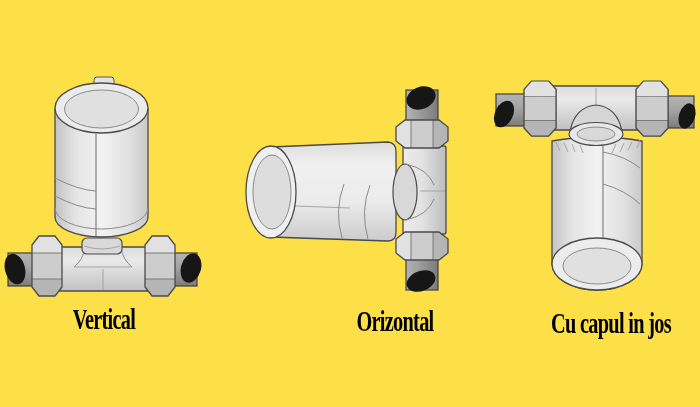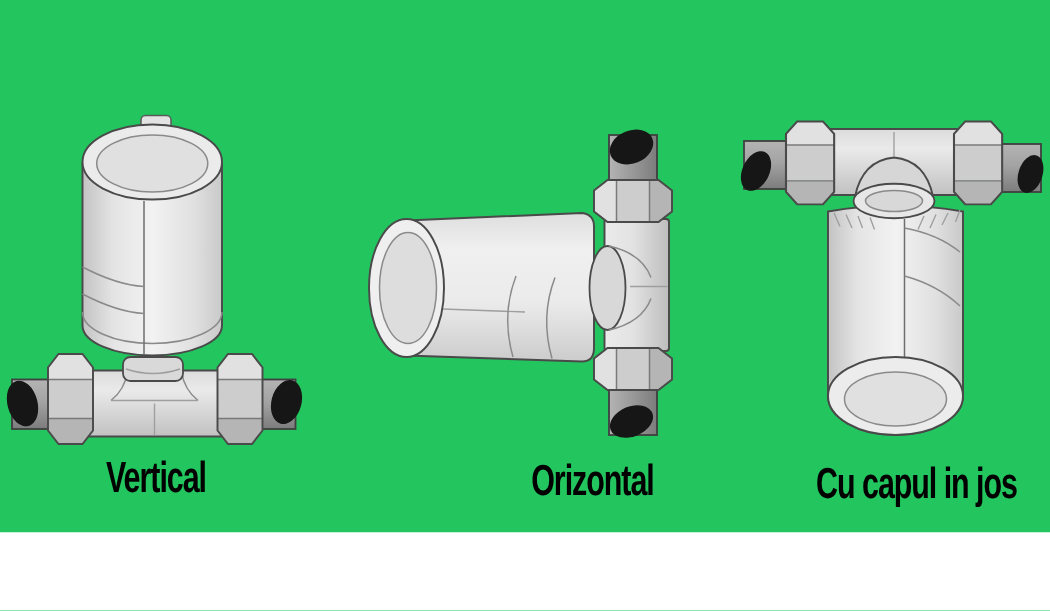--- a/index.html
+++ b/index.html
@@ -1,17 +1,17 @@
 <!DOCTYPE html>
 <html><head>
 <meta charset="utf-8">
 <style>
   html,body{margin:0;padding:0;}
   body{background:#ffffff;font-family:"Liberation Sans","DejaVu Sans",sans-serif;}
-  #stage{position:relative;width:700px;height:355px;background:#22c55e;overflow:hidden;}
+  #stage{position:relative;width:700px;height:407px;background:#fde047;overflow:hidden;font-family:Liberation Serif, serif;}
   #art{position:absolute;left:0;top:0;width:700px;height:345px;}
   .fig-label{
     position:absolute;
     height:32px;
     display:flex;align-items:center;justify-content:center;
     font-weight:bold;
     font-size:29px;
     color:#000000;
     letter-spacing:-1px;
     transform:scaleX(0.70);

